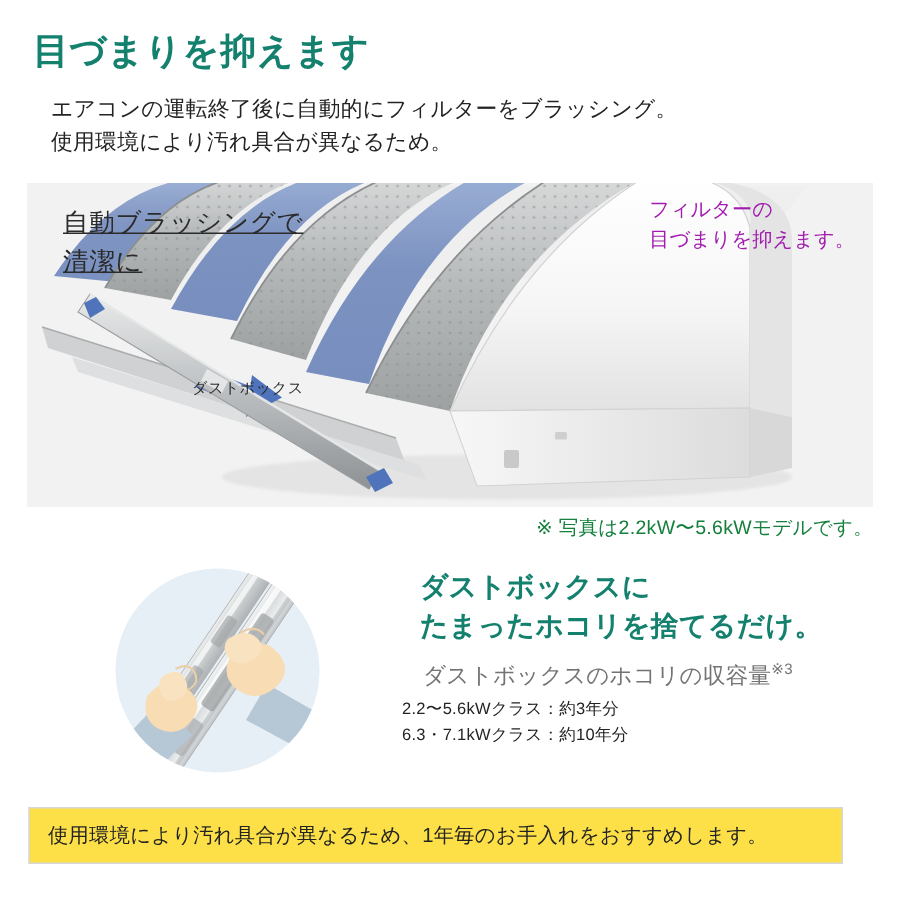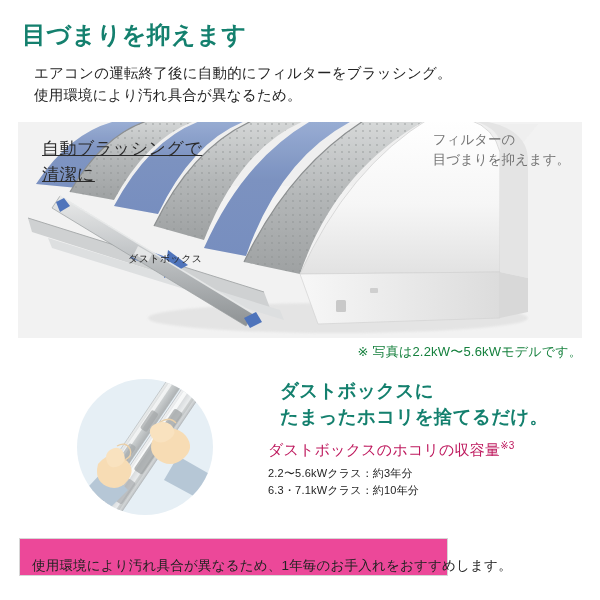--- a/index.html
+++ b/index.html
@@ -69,21 +69,21 @@
     z-index: 6;
     white-space: nowrap;
     text-decoration: underline;
   }
   .illus-caption-right {
     position: absolute;
     right: 12px;
     top: 8px;
     font-size: 13.5px;
     line-height: 1.5;
-    color: #737373;
+    color: #a21caf;
     text-align: left;
     z-index: 6;
     white-space: nowrap;
   }
   .illus-caption-dust {
     position: absolute;
     left: 110px;
     top: 130px;
     font-size: 10px;
     color: #2b2b2b;
@@ -130,22 +130,22 @@
     font-size: 18.5px;
     font-weight: bold;
     color: #14806e;
     line-height: 1.42;
     letter-spacing: 0.3px;
     margin: 0 0 10px 12px;
   }
   .mid-head-line { display: block; white-space: nowrap; }
   .mid-sub {
     font-size: 15px;
-    color: #be185d;
-    margin: 0 0 5px 0;
+    color: #737373;
+    margin: 0 0 5px 14px;
     letter-spacing: 0.2px;
     white-space: nowrap;
   }
   .mid-sub sup {
     font-size: 10px;
     vertical-align: super;
     line-height: 0;
   }
   .mid-row {
     font-size: 11px;
@@ -153,27 +153,27 @@
     line-height: 1.62;
     letter-spacing: 0.2px;
     white-space: nowrap;
   }
 
   
   .bottom-box {
     position: absolute;
     left: 19px;
     top: 538px;
-    width: 429px;
+    width: 543px;
     height: 38px;
     border: 1px solid #d6d6d6;
-    background: #ec4899;
+    background: #fde047;
     box-sizing: border-box;
     display: flex;
-    align-items: flex-end;
+    align-items: center;
   }
   .bottom-box-text {
     font-size: 13.5px;
     color: #232323;
     padding-left: 12px;
     letter-spacing: 0.2px;
     white-space: nowrap;
   }
 </style>
 </head>

